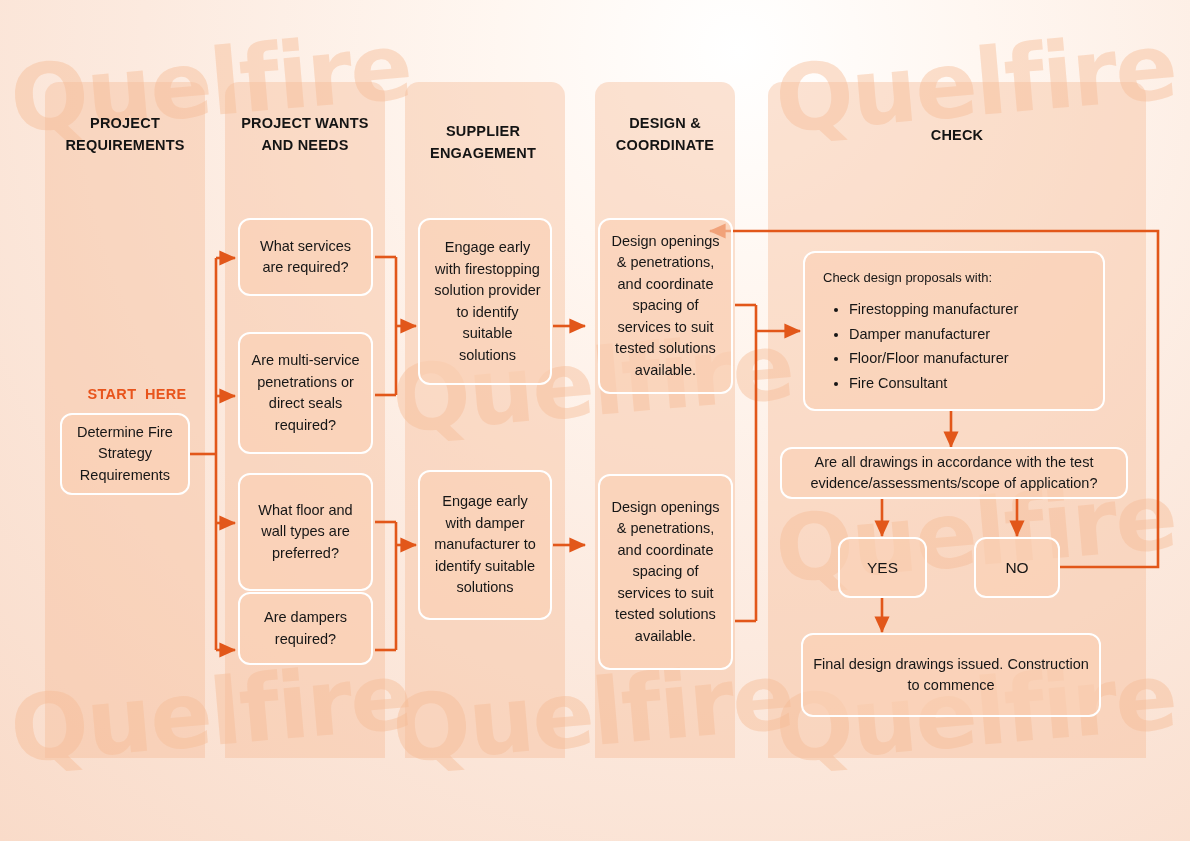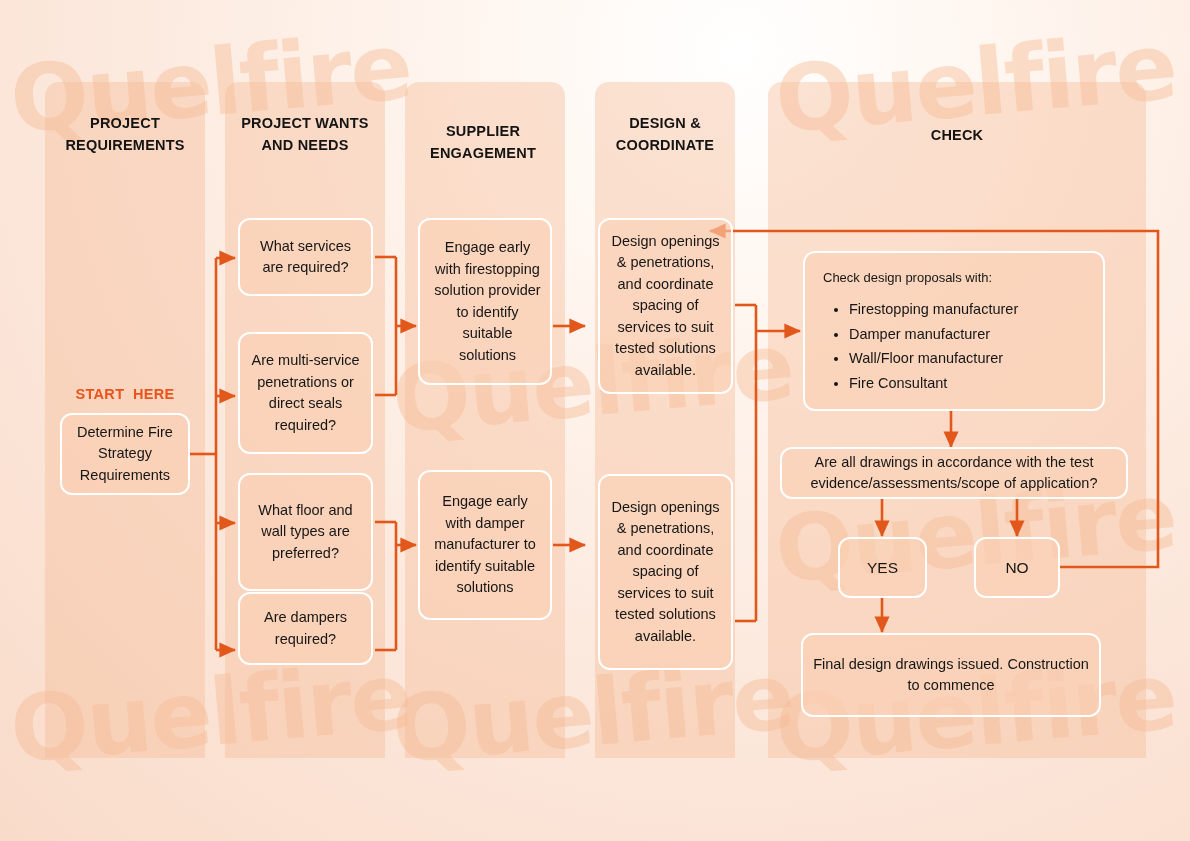--- a/index.html
+++ b/index.html
@@ -158,40 +158,40 @@
     <path class="wire" d="M951,410 L951,447" marker-end="url(#ah)"></path>
 
     <path class="wire" d="M882,498 L882,536" marker-end="url(#ah)"></path>
     <path class="wire" d="M1017,498 L1017,536" marker-end="url(#ah)"></path>
 
     <path class="wire" d="M882,598 L882,632" marker-end="url(#ah)"></path>
 
     <path class="wire" d="M1060,567 L1158,567 L1158,231 L710,231" marker-end="url(#ah)"></path>
   </svg>
 
-  <div class="start-label" style="left:45px;top:386px;width:160px;text-align:center;">START  HERE</div>
+  <div class="start-label" style="left:45px;top:386px;width:160px;text-align:center;padding-left:12px;">START  HERE</div>
   <div class="node" style="left:60px;top:413px;width:130px;height:82px;">Determine Fire Strategy Requirements</div>
 
   <div class="node" style="left:238px;top:218px;width:135px;height:78px;">What services are required?</div>
   <div class="node" style="left:238px;top:332px;width:135px;height:122px;">Are multi-service penetrations or direct seals required?</div>
   <div class="node" style="left:238px;top:473px;width:135px;height:118px;">What floor and wall types are preferred?</div>
   <div class="node" style="left:238px;top:592px;width:135px;height:73px;">Are dampers required?</div>
 
   <div class="node" style="left:418px;top:218px;width:134px;height:167px;padding-left:13px;">Engage early with firestopping solution provider to identify suitable solutions</div>
   <div class="node" style="left:418px;top:470px;width:134px;height:150px;">Engage early with damper manufacturer to identify suitable solutions</div>
 
   <div class="node" style="left:598px;top:218px;width:135px;height:176px;">Design openings &amp; penetrations, and coordinate spacing of services to suit tested solutions available.</div>
   <div class="node" style="left:598px;top:474px;width:135px;height:196px;">Design openings &amp; penetrations, and coordinate spacing of services to suit tested solutions available.</div>
 
   <div class="node left-align" style="left:803px;top:251px;width:302px;height:160px;">
     <p class="lead">Check design proposals with:</p>
     <ul>
       <li>Firestopping manufacturer</li>
       <li>Damper manufacturer</li>
-      <li>Wall/Floor manufacturer</li>
+      <li>Floor/Floor manufacturer</li>
       <li>Fire Consultant</li>
     </ul>
   </div>
 
   <div class="node" style="left:780px;top:447px;width:348px;height:52px;">Are all drawings in accordance with the test evidence/assessments/scope of application?</div>
 
   <div class="node one-line" style="left:838px;top:537px;width:89px;height:61px;">YES</div>
   <div class="node one-line" style="left:974px;top:537px;width:86px;height:61px;">NO</div>
 
   <div class="node" style="left:801px;top:633px;width:300px;height:84px;">Final design drawings issued. Construction to commence</div>

